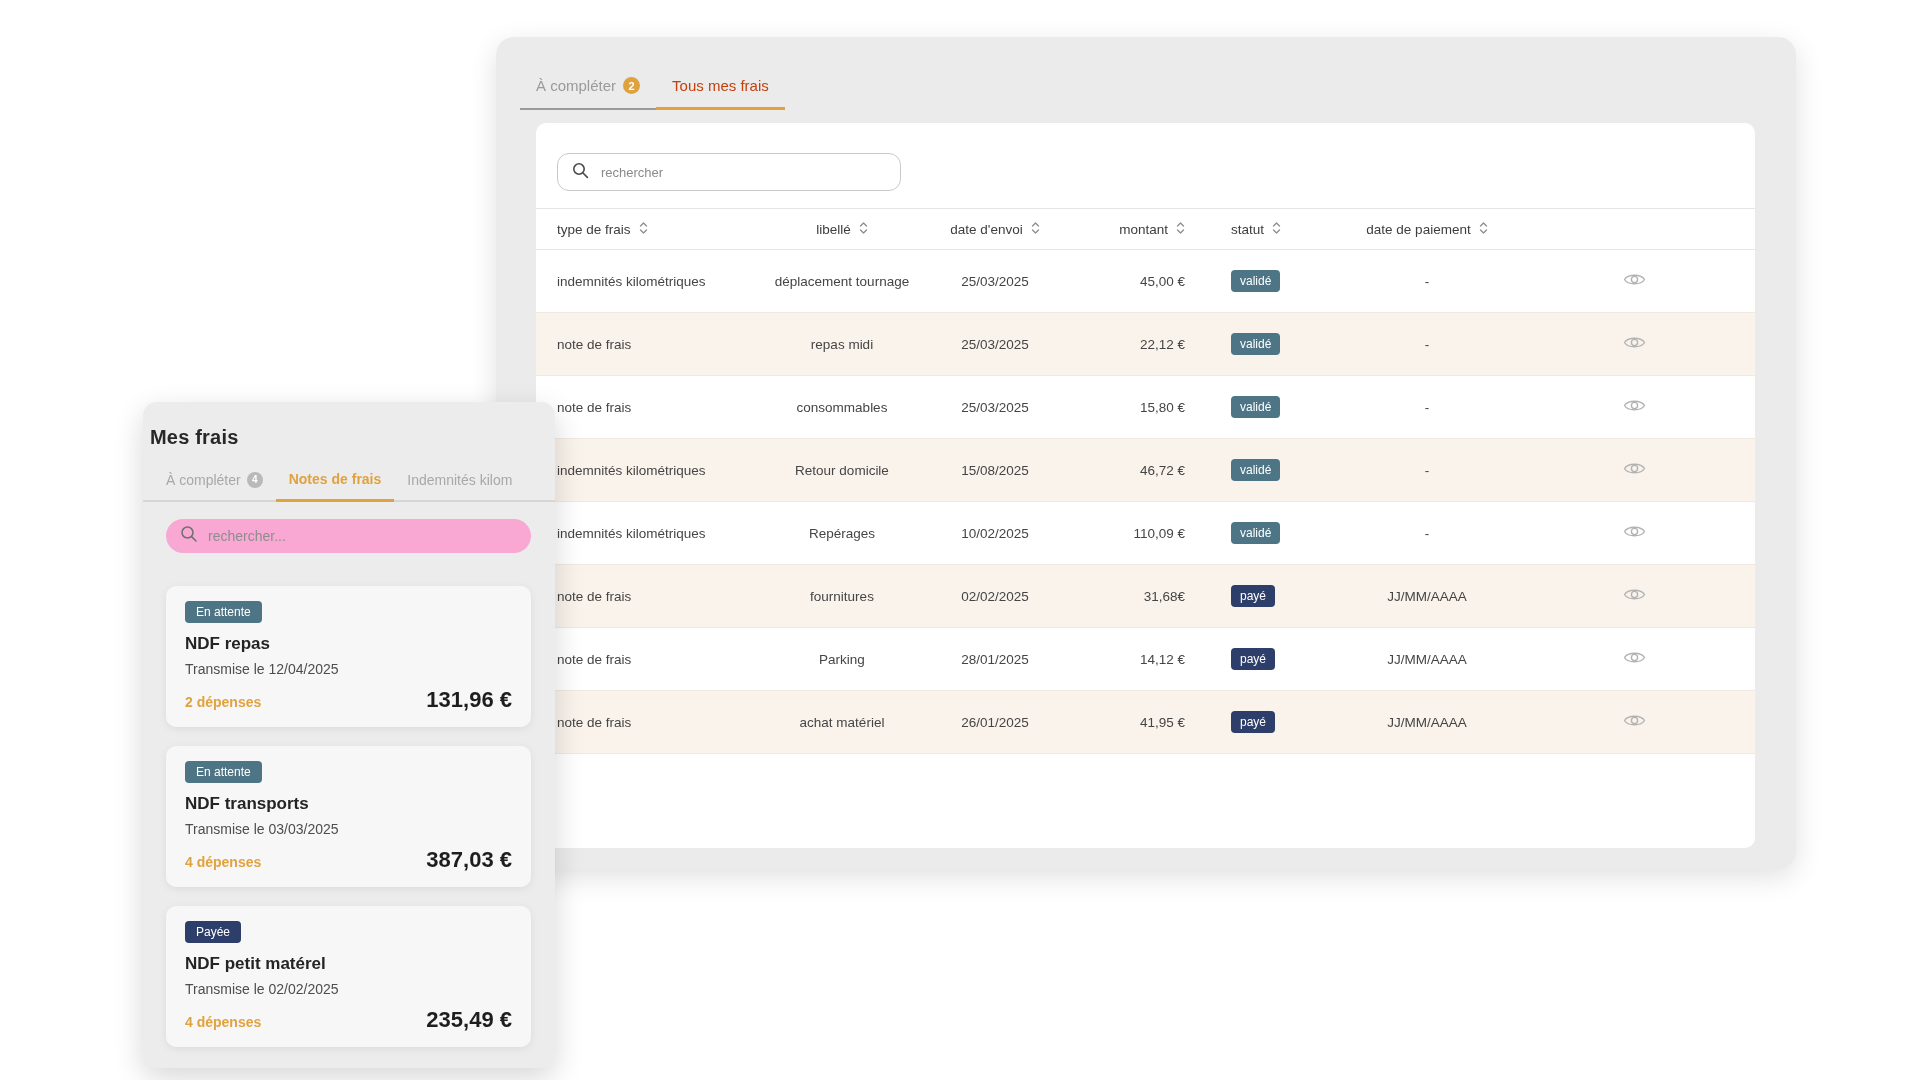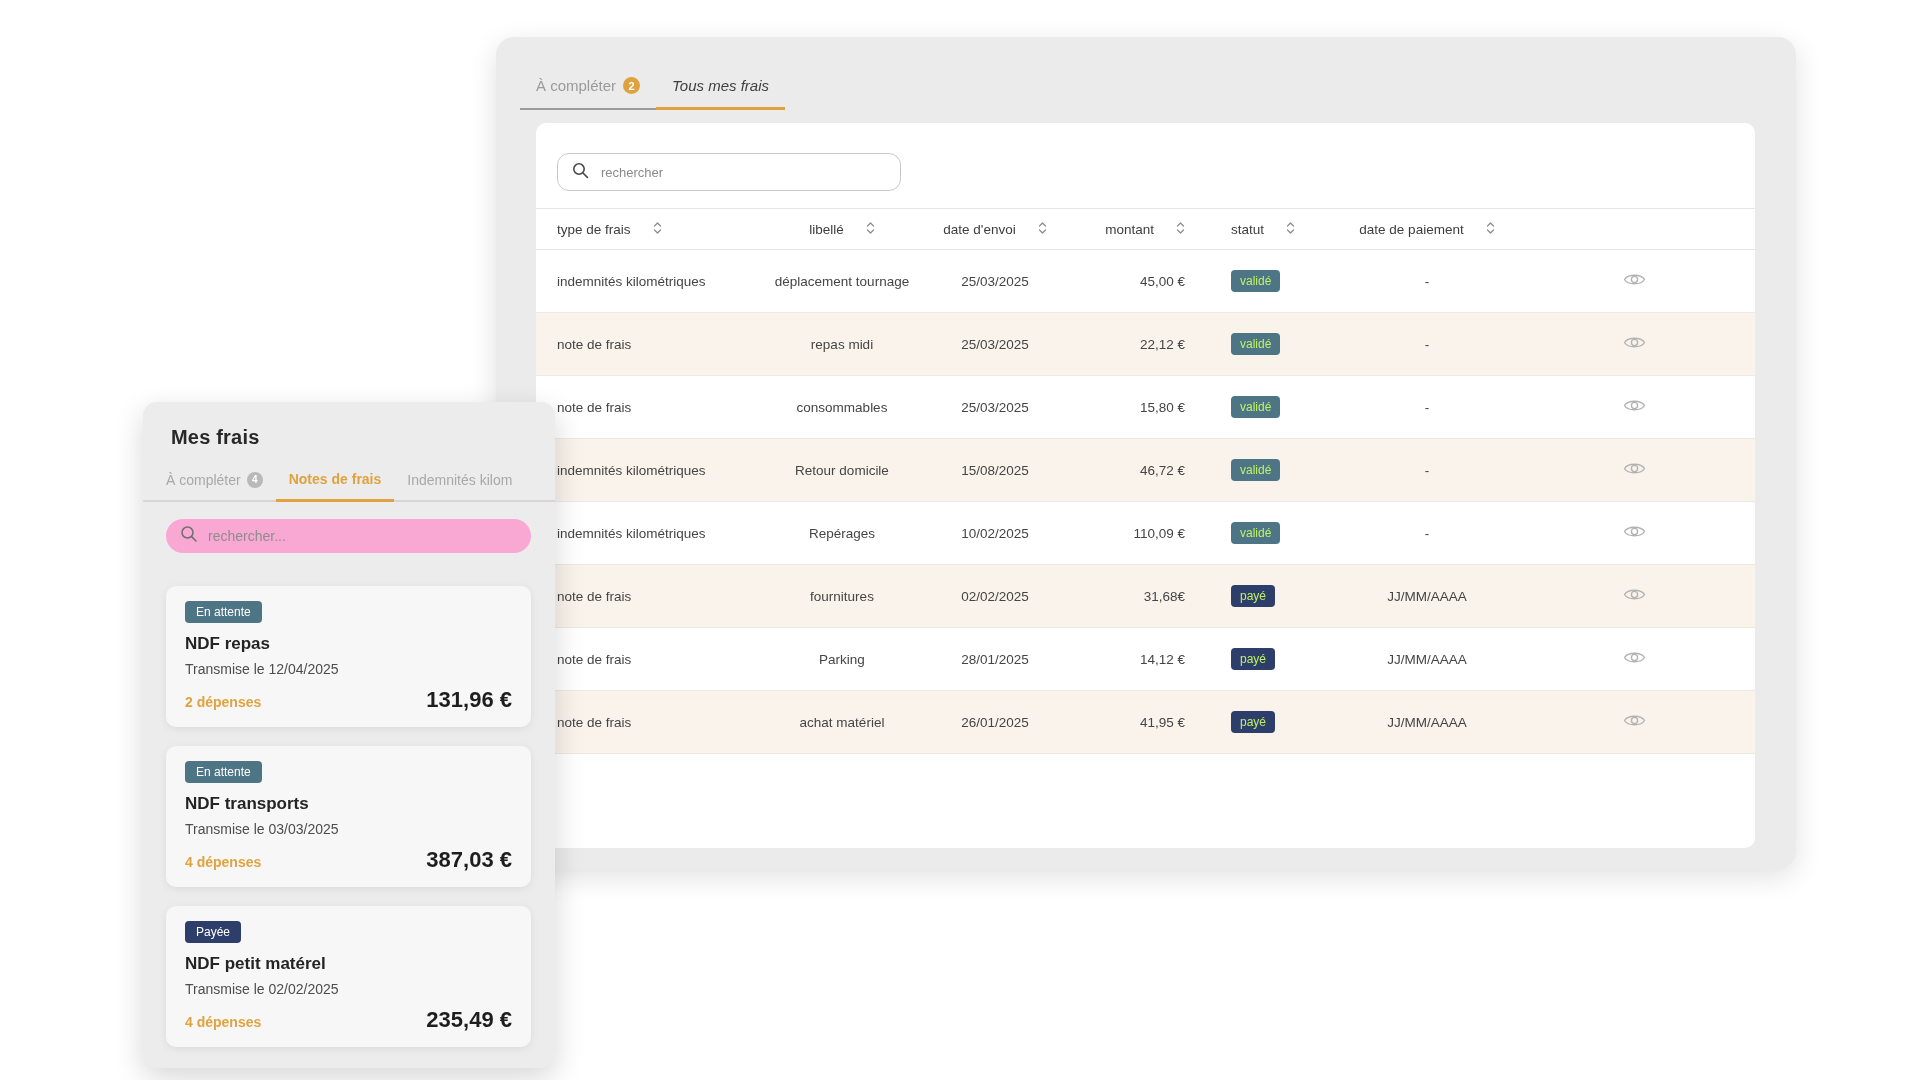--- a/index.html
+++ b/index.html
@@ -5,53 +5,53 @@
   * { margin:0; padding:0; box-sizing:border-box; }
   html,body { width:1920px; height:1080px; background:#ffffff; font-family:"Liberation Sans", sans-serif; overflow:hidden; }
   .stage { position:relative; width:1920px; height:868px; background:#fff;border-radius:26px; }
 
   
   .panel-right { position:absolute; left:496px; top:37px; width:1300px; height:832px;
     background:var(--panel-grey); border-radius:18px; box-shadow:0 8px 28px rgba(0,0,0,.12); }
   .tabs { display:flex; margin:40px 0 0 24px; }
   .tab { display:flex; align-items:center; gap:7px; font-size:15px; padding:0 16px 14px;
     color:#9a9a9a; border-bottom:2px solid #9b9b9b; cursor:pointer; white-space:nowrap; }
-  .tab.active { color:#404040; border-bottom:3px solid var(--accent); padding-bottom:13px;font-style:italic; }
+  .tab.active { color:#c2410c; border-bottom:3px solid var(--accent); padding-bottom:13px; }
   .tab-badge { display:inline-flex; align-items:center; justify-content:center; width:17px; height:17px;
     border-radius:50%; background:var(--accent); color:#fff; font-size:11px; font-weight:bold; }
 
   .sheet { position:absolute; left:40px; top:86px; width:1219px; height:725px; background:#fff; border-radius:10px; }
   .searchbox { display:flex; align-items:center; gap:12px; margin:30px 0 0 21px; width:344px; height:38px;
     border:1px solid #c9c9c9; border-radius:12px; padding:0 14px; background:#fff; }
   .searchbox input { border:none; outline:none; flex:1; font-size:13px; color:#444; background:transparent; font-family:inherit; }
   .searchbox input::placeholder { color:#8a8a8a; }
 
   .grid-row { display:grid; grid-template-columns:180px 210px 96px 142px 46px 110px 172px 1fr;
     align-items:center; padding-left:21px; }
   .thead { margin-top:17px; height:42px; border-top:1px solid #e6e6e6; border-bottom:1px solid #e6e6e6;
     font-size:13.5px; color:#3d3d3d; }
-  .th { display:flex; align-items:center; gap:22px; white-space:nowrap; }
+  .th { display:flex; align-items:center; gap:8px; white-space:nowrap; }
   .c1 { grid-column:1; justify-self:start; }
   .c2 { grid-column:2; justify-self:center; }
   .c3 { grid-column:3; justify-self:center; }
   .c4 { grid-column:4; justify-self:end; }
   .c5 { grid-column:6; justify-self:start; }
   .c6 { grid-column:7; justify-self:center; }
   .c7 { grid-column:8; justify-self:center; }
   .trow { height:63px; font-size:13.5px; color:#454545; border-bottom:1px solid #efe9e2; white-space:nowrap; }
   .trow:nth-child(even) { background:var(--cream); }
-  .badge { display:inline-block; padding:4px 9px; border-radius:4px; color:#bef264; font-size:12px; }
+  .badge { display:inline-block; padding:4px 9px; border-radius:4px; color:#ffffff; font-size:12px; }
   .st-validated { background:var(--badge-teal); }
   .st-paid { background:var(--badge-navy); }
   .eye-btn { background:none; border:none; cursor:pointer; display:flex; align-items:center; }
 
   
   .panel-left { position:absolute; left:143px; top:402px; width:412px; height:666px;
     background:#ececec; border-radius:14px; box-shadow:0 10px 30px rgba(0,0,0,.16); overflow:hidden; z-index:5; }
-  .pl-title { font-size:20px; font-weight:bold; color:#282828; margin:24px 0 0 28px; letter-spacing:.2px; }
+  .pl-title { font-size:20px; font-weight:bold; color:#282828; margin:24px 0 0 7px; letter-spacing:.2px; }
   .tabs2 { display:flex; margin-top:22px; border-bottom:2px solid #d6d6d6; white-space:nowrap; padding-left:10px; }
   .tab2 { display:flex; align-items:center; gap:6px; font-size:14px; color:#a8a8a8; padding:0 13px 12px; cursor:pointer; }
   .tab2.active { color:var(--accent); font-weight:bold; border-bottom:3px solid var(--accent); margin-bottom:-2px; }
   .tab2-badge { display:inline-flex; align-items:center; justify-content:center; width:16px; height:16px;
     border-radius:50%; background:#b9b9b9; color:#fff; font-size:10px; font-weight:bold; }
   .searchpill { display:flex; align-items:center; gap:10px; margin:17px 24px 0 23px; height:34px;
     background:#f9a8d4; border-radius:17px; padding:0 14px; }
   .searchpill input { border:none; outline:none; flex:1; font-size:14px; color:#555; background:transparent; font-family:inherit; }
   .searchpill input::placeholder { color:#8d8d8d; }
   .cards { padding:33px 24px 8px 23px; }

